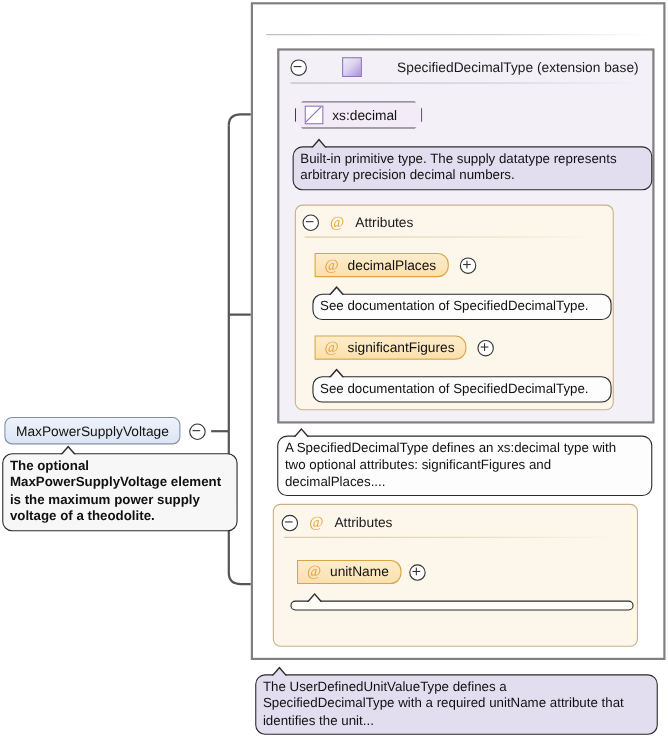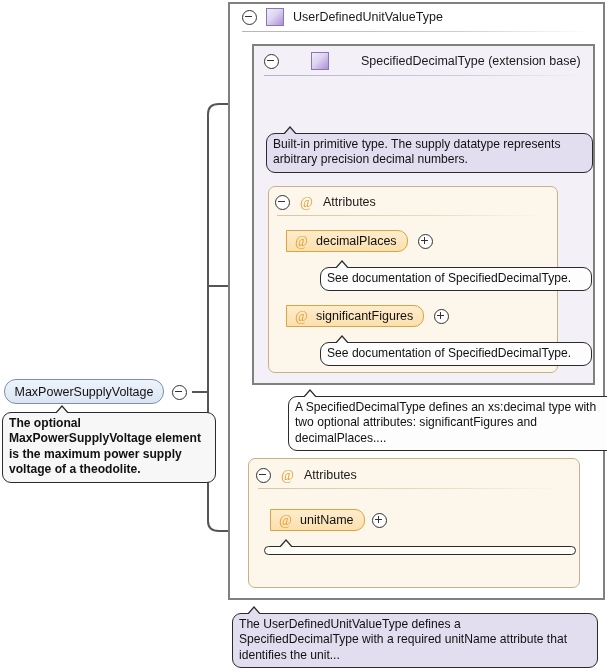--- a/index.html
+++ b/index.html
@@ -95,21 +95,21 @@
   }
   .panel-title {
     font-size: 12.5px;
     color: #1a1a1a;
     white-space: nowrap;
   }
 
   
   .element-box {
     border: 1px solid #7f8fa6;
-    border-radius: 12px;
+    border-radius: 7px;
     background: linear-gradient(to bottom, #eef3fb 0%, #dbe5f3 100%);
     display: flex;
     align-items: center;
     justify-content: center;
     font-size: 12.5px;
     color: #111111;
     white-space: nowrap;
   }
 
   
@@ -171,21 +171,21 @@
     border: 1.3px solid #2b2b2b;
     border-radius: 9px;
     padding: 3px 6px 4px 6px;
     font-size: 12.1px;
     line-height: 15.4px;
     color: #111111;
     background: #fdfdfd;
     position: absolute;
   }
   .doc.purple { background: #e2ddef; }
-  .doc.white  { background: #fdfdfd; margin-left: 36px; }
+  .doc.white  { background: #fdfdfd; }
   .doc.cream  { background: #fffdf7; }
   .doc.grey   { background: #f7f7f7; }
 
   
   .doc .notch-o, .doc .notch-i {
     position: absolute;
     width: 0; height: 0;
     border-left: 7px solid transparent;
     border-right: 7px solid transparent;
   }
@@ -234,36 +234,35 @@
     <span class="notch-o" style="left:52px;"></span>
     <span class="notch-i" style="left:52px;"></span>
     <span class="doc-text">The optional
 MaxPowerSupplyVoltage element
 is the maximum power supply
 voltage of a theodolite.</span>
   </div>
 
   <div class="abs panel-outer" style="left:228px; top:2px; width:377px; height:598px;"></div>
 
-  <div class="panel-head" style="left:242px; top:6px;">
-    <span class="toggle"></span>
-    <span class="type-icon"></span>
-    <span class="panel-title">UserDefinedUnitValueType</span>
-  </div>
   <div class="abs panel-rule purple-bg" style="left:242px; top:31px; width:350px;"></div>
 
   <div class="abs panel-inner" style="left:252px; top:44px; width:343px; height:341px;"></div>
 
   <div class="panel-head" style="left:264px; top:50px;gap:32px;">
     <span class="toggle"></span>
     <span class="type-icon"></span>
     <span class="panel-title">SpecifiedDecimalType (extension base)</span>
   </div>
   <div class="abs panel-rule" style="left:264px; top:75px; width:320px;"></div>
 
+  <div class="abs prim-box" style="left:268px; top:92px; width:116px; height:25px;">
+    <span class="prim-glyph"></span>
+    <span>xs:decimal</span>
+  </div>
 
   <div class="doc purple" style="left:266px; top:133px; width:313px;">
     <span class="notch-o" style="left:16px;"></span>
     <span class="notch-i" style="left:16px;"></span>
     <span class="doc-text">Built-in primitive type. The supply datatype represents
 arbitrary precision decimal numbers.</span>
   </div>
 
   <div class="abs attr-panel" style="left:268px; top:186px; width:290px; height:187px;"></div>
 

